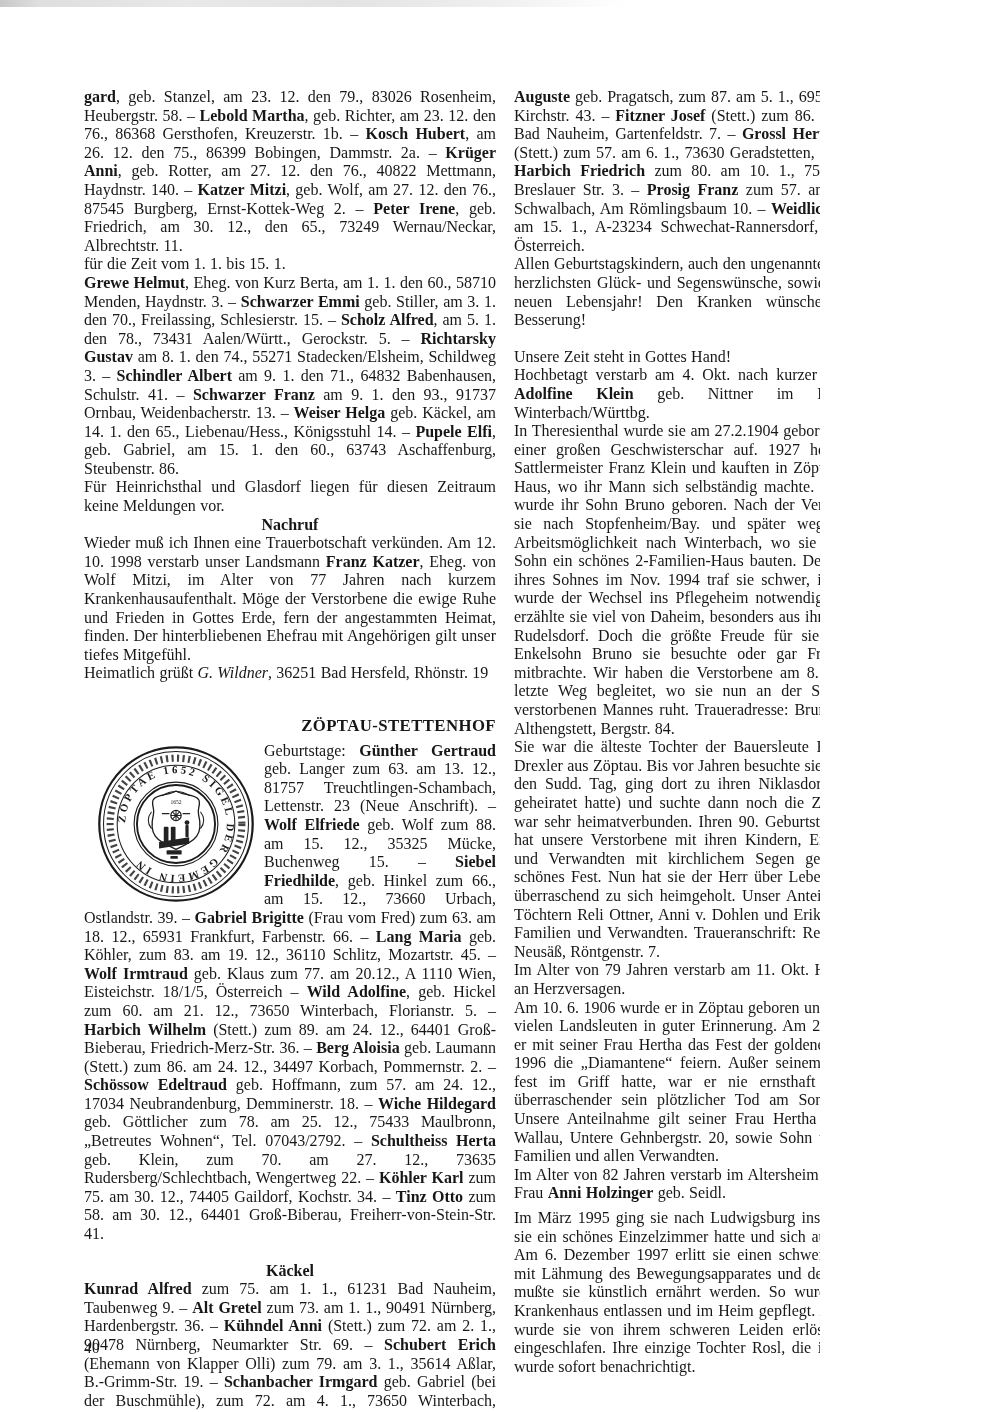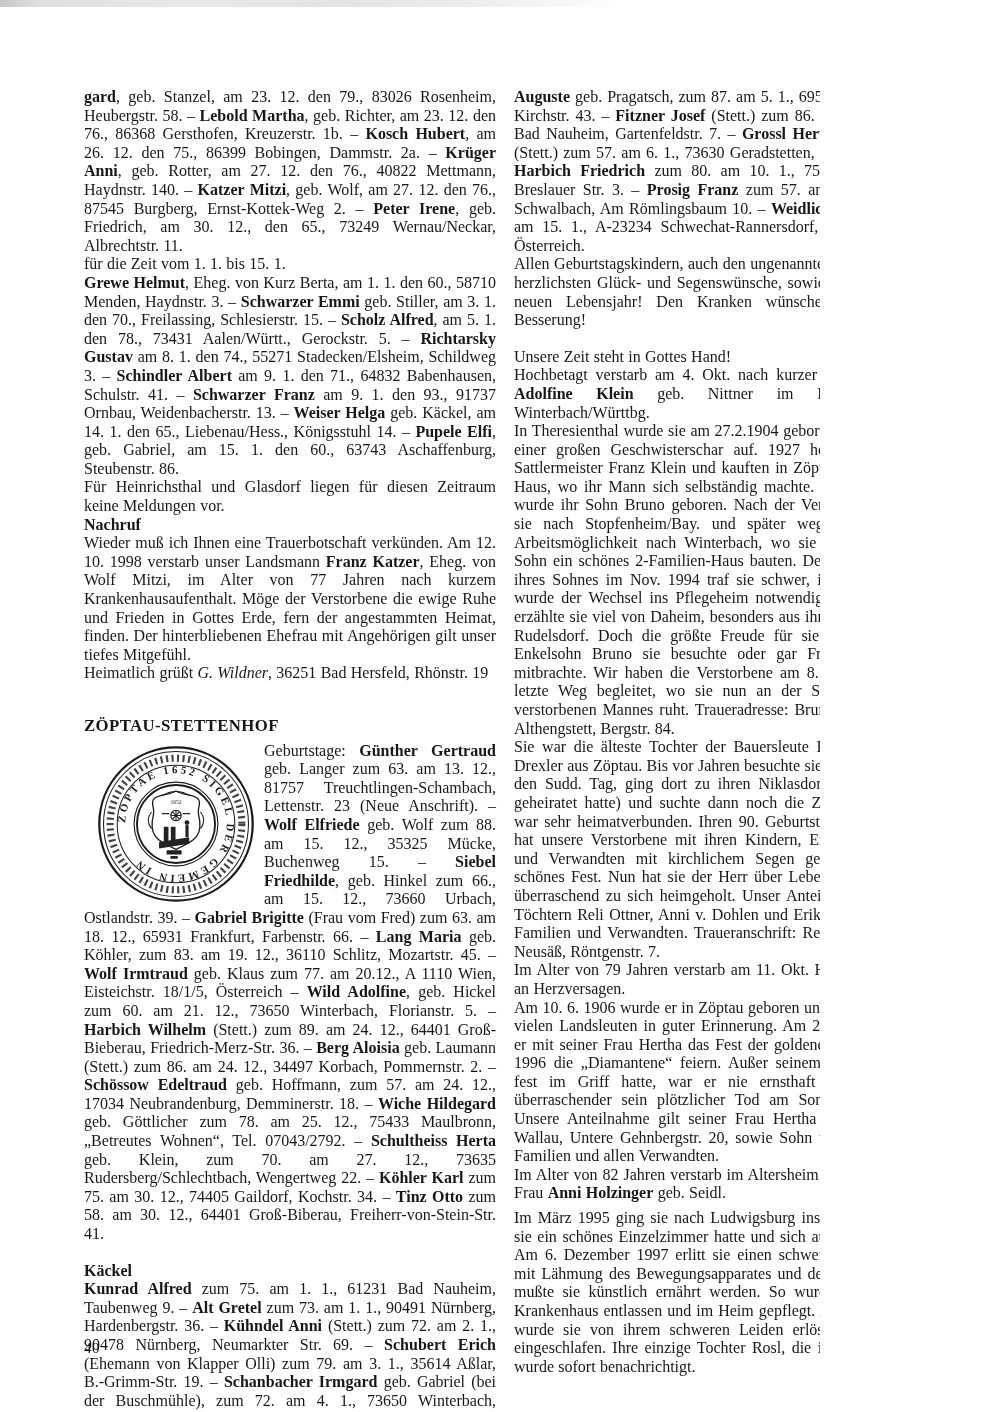--- a/index.html
+++ b/index.html
@@ -20,22 +20,22 @@
     position:absolute;top:88px;width:412px;
     font-size:16px;line-height:18.6px;
     text-align:justify;
     hyphens:manual;
     word-spacing:0.02em;
   }
   .col-left{left:84px;}
   .col-right{left:514px;}
   .block{margin:0;}
   .para{}
-  .heading{font-weight:bold;text-align:left;}
-  .heading-center{font-weight:bold;text-align:left;font-size:16.8px;letter-spacing:.4px;margin-bottom:6px;}
+  .heading{font-weight:bold;text-align:center;}
+  .heading-center{font-weight:bold;text-align:right;font-size:16.8px;letter-spacing:.4px;margin-bottom:6px;}
   .gap-xs{margin-top:6px;}
   .gap-md{margin-top:18px;}
   .gap-xl{margin-top:34px;}
   .bold{font-weight:bold;}
   .italic{font-style:italic;margin-top:16px;}
   .seal-float{
     display:block;float:left;
     width:180px;height:164px;
     shape-outside:inset(0);
   }

